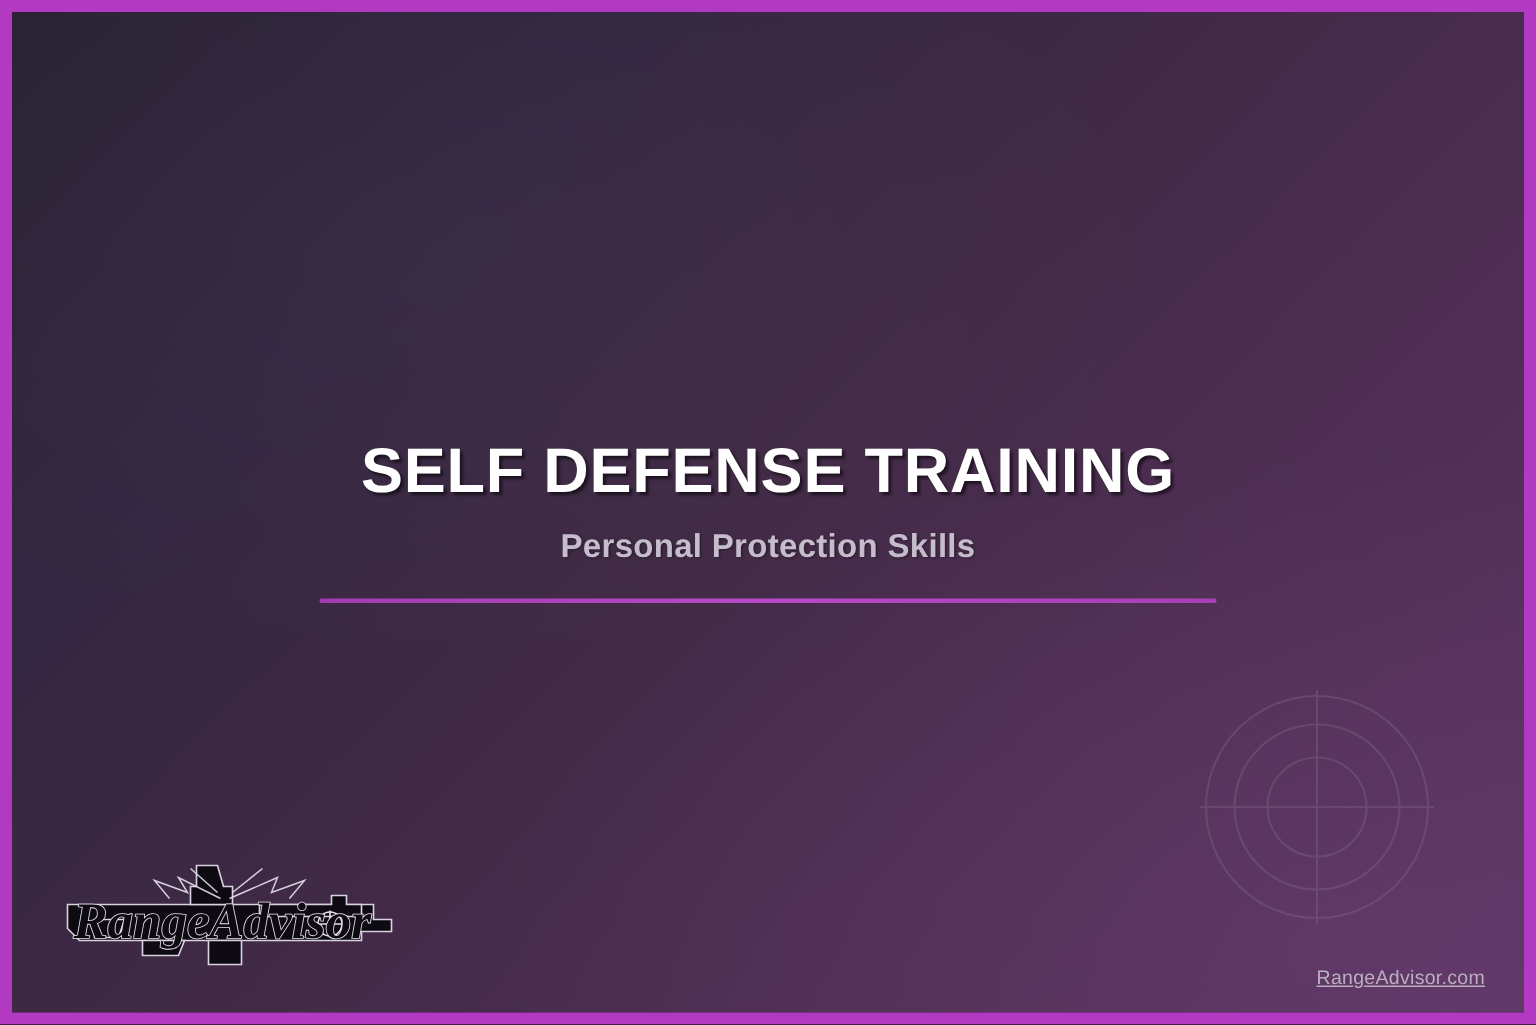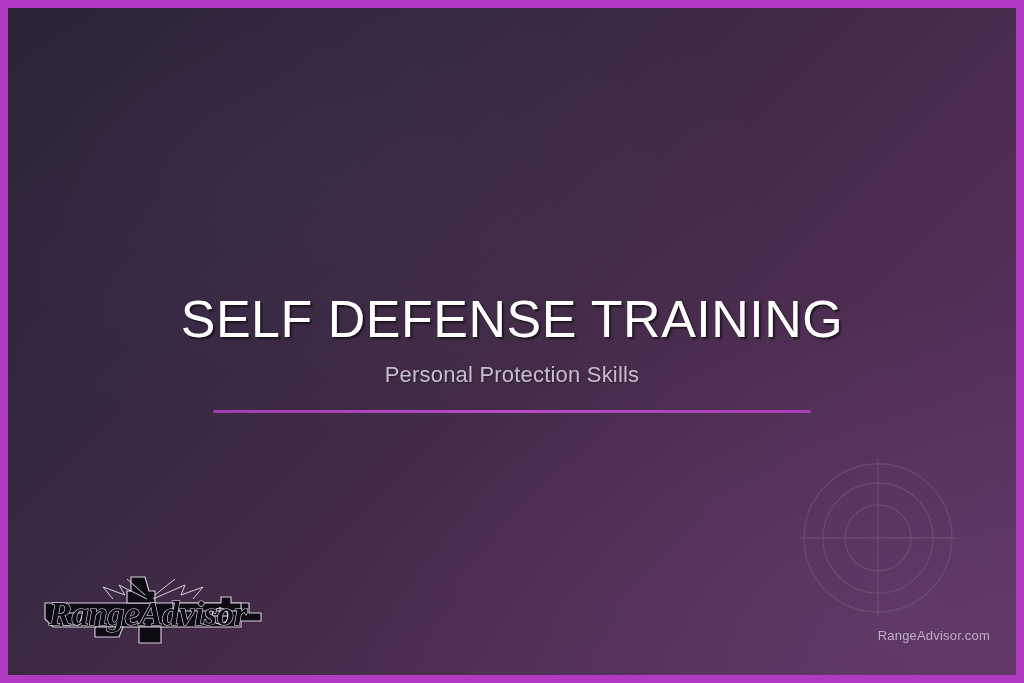--- a/index.html
+++ b/index.html
@@ -41,33 +41,33 @@
   .center-block {
     position: absolute;
     left: 0;
     right: 0;
     top: 283px;
     text-align: center;
   }
 
   .slide-title {
     margin: 0;
-    font-size: 52px;
-    font-weight: 400;
+    font-size: 42px;
+    font-weight: 700;
     letter-spacing: 0.5px;
     color: #ffffff;
     text-shadow: 2px 2px 2px rgba(0,0,0,0.55);
     line-height: 1.1;
     white-space: nowrap;
   }
 
   .slide-subtitle {
     margin: 14px 0 0 0;
     font-size: 22px;
-    font-weight: 400;
+    font-weight: 700;
     color: #c6bdcc;
     letter-spacing: 0.2px;
     text-shadow: 1px 1px 2px rgba(0,0,0,0.35);
     white-space: nowrap;
   }
 
   .divider {
     width: 598px;
     height: 3px;
     margin: 22px auto 0 auto;
@@ -82,24 +82,25 @@
     top: 450px;
     width: 160px;
     height: 160px;
     opacity: 0.85;
   }
 
   
   .watermark {
     position: absolute;
     right: 26px;
-    bottom: 32px;
+    bottom: 16px;
     font-size: 13px;
     color: #b9b0bf;
     letter-spacing: 0.2px;
+    text-decoration: underline;
   }
 
   
   .logo {
     position: absolute;
     left: 27px;
     bottom: 28px;
     width: 232px;
     height: 78px;
   }

